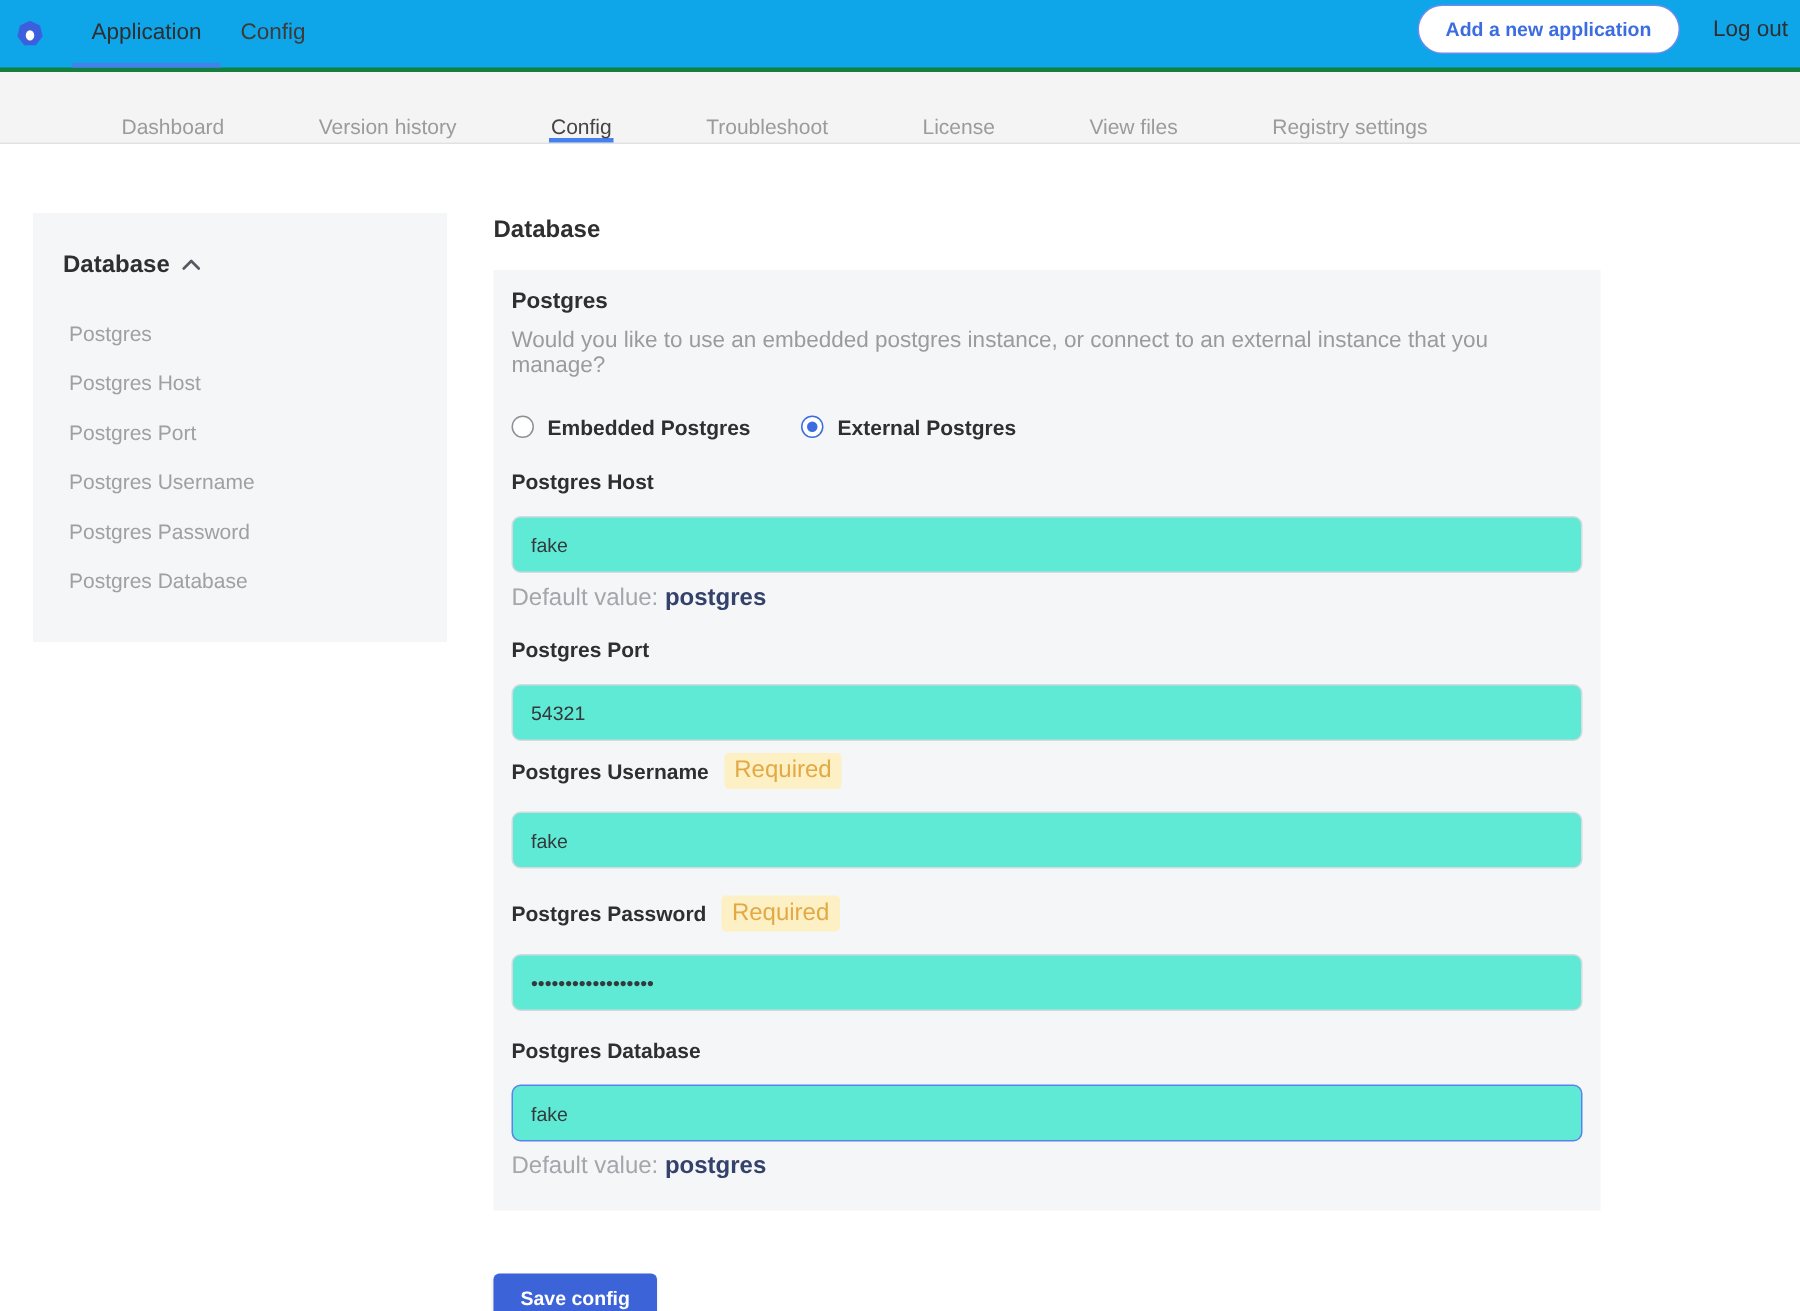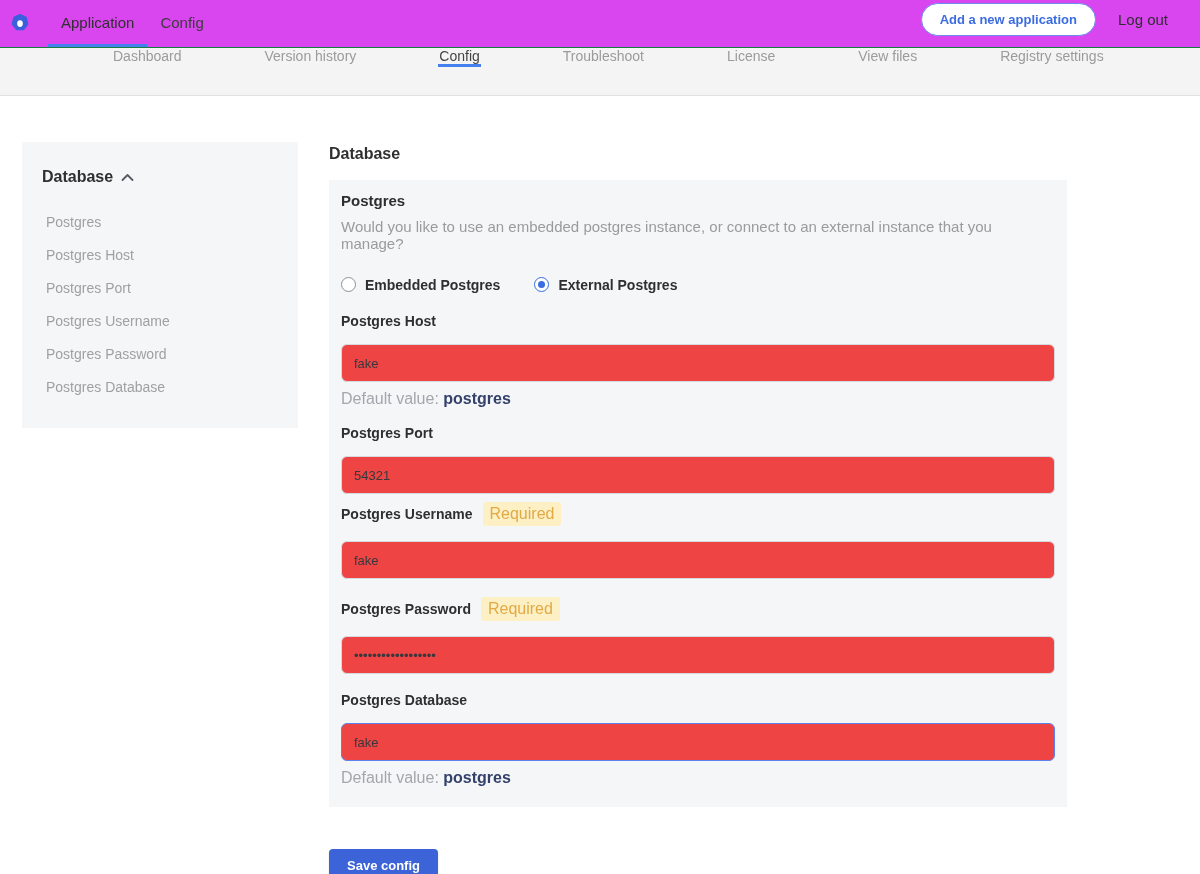--- a/index.html
+++ b/index.html
@@ -15,36 +15,36 @@
     --border:#d6d9dd;
     --req-bg:#fdf0c4;
     --req-text:#e2a944;
   }
   *{margin:0;padding:0;box-sizing:border-box;}
   html,body{width:1200px;height:874px;background:#fff;
     font-family:"Liberation Sans","DejaVu Sans",sans-serif;color:var(--dark-text);}
   body{overflow:hidden;}
 
   
-  .header{height:48px;background:#d946ef;border-bottom:1px solid #15803d;
+  .header{height:48px;background:#0ea5e9;border-bottom:3px solid #15803d;
     display:flex;align-items:stretch;position:relative;}
   .logo{width:20px;height:20px;margin:14px 0 0 10px;flex:0 0 auto;}
   .header-tabs{display:flex;margin-left:18px;}
   .htab{display:flex;align-items:center;padding:0 13px;font-size:15px;color:#3c3c3c;
     cursor:pointer;border-bottom:3px solid transparent;}
   .htab.active{border-bottom-color:var(--accent-underline);color:#2f2f2f;}
-  .header-right{position:absolute;right:32px;top:0;height:38px;display:flex;align-items:center;gap:22px;}
+  .header-right{position:absolute;right:8px;top:0;height:38px;display:flex;align-items:center;gap:22px;}
   .pill-btn{background:#fff;border:1px solid #6b8ceb;color:var(--accent);font-weight:bold;
     font-size:13px;padding:8px 18px;border-radius:17px;cursor:pointer;
     font-family:"Liberation Sans",sans-serif;}
   .logout{font-size:15px;color:#2f2f2f;cursor:pointer;}
 
   
   .subnav{height:48px;background:var(--subnav-bg);border-bottom:1px solid #dfe1e3;
-    display:flex;align-items:flex-start;padding-left:112px;gap:81px;}
+    display:flex;align-items:flex-end;padding-left:80px;gap:61px;}
   .snav-item{display:flex;align-items:center;font-size:14px;color:var(--gray-text);
     cursor:pointer;border-bottom:3px solid transparent;padding:0 1px;}
   .snav-item.active{color:#454545;border-bottom-color:var(--accent-underline);}
 
   
   .content{position:relative;width:1200px;height:778px;}
 
   .sidebar{position:absolute;left:22px;top:46px;width:276px;background:var(--sidebar-bg);
     padding:26px 20px 24px 20px;}
   .sb-group-header{display:flex;align-items:center;gap:8px;font-size:16px;font-weight:bold;
@@ -64,21 +64,21 @@
   .radio-circle.checked{border-color:var(--accent);}
   .radio-circle.checked::after{content:"";position:absolute;left:2.5px;top:2.5px;
     width:7px;height:7px;border-radius:50%;background:var(--accent);}
   .radio-label{font-size:14px;font-weight:bold;color:#2f2f2f;}
 
   .field-label-row{display:flex;align-items:center;gap:10px;margin:0 0 15px 0;}
   .field-label{font-size:14px;font-weight:bold;color:#2f2f2f;}
   .required-badge{background:var(--req-bg);color:var(--req-text);font-size:16px;
     padding:3px 7px;border-radius:3px;}
   .text-input{width:100%;height:38px;border:1px solid var(--border);border-radius:6px;
-    background:#ef4444;font-size:13px;color:#35393d;padding:0 12px;outline:none;
+    background:#5eead4;font-size:13px;color:#35393d;padding:0 12px;outline:none;
     font-family:"Liberation Sans",sans-serif;margin-bottom:8px;}
   .text-input.focused{border-color:#5b82ec;}
   .default-line{font-size:16px;color:#a3a7ab;margin-bottom:17px;}
   .default-line b{color:var(--navy);font-weight:bold;}
   .spacer-after-input{height:10px;}
 
   .save-btn{margin-top:42px;background:var(--btn-blue);color:#fff;border:none;
     border-radius:4px;font-size:13px;font-weight:bold;padding:9px 18px;cursor:pointer;
     font-family:"Liberation Sans",sans-serif;box-shadow:0 1px 2px rgba(0,0,0,.15);}
 

